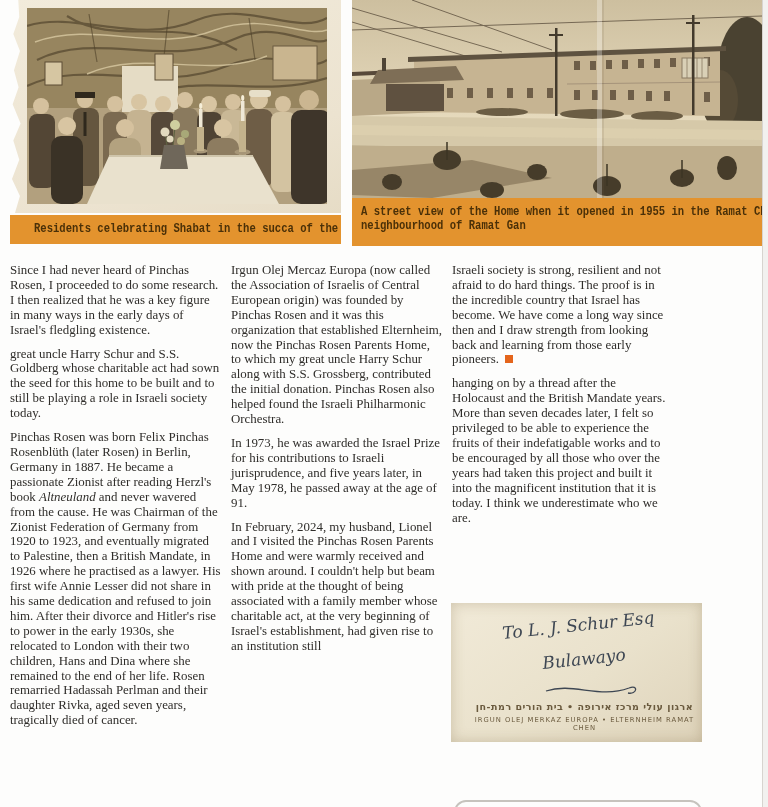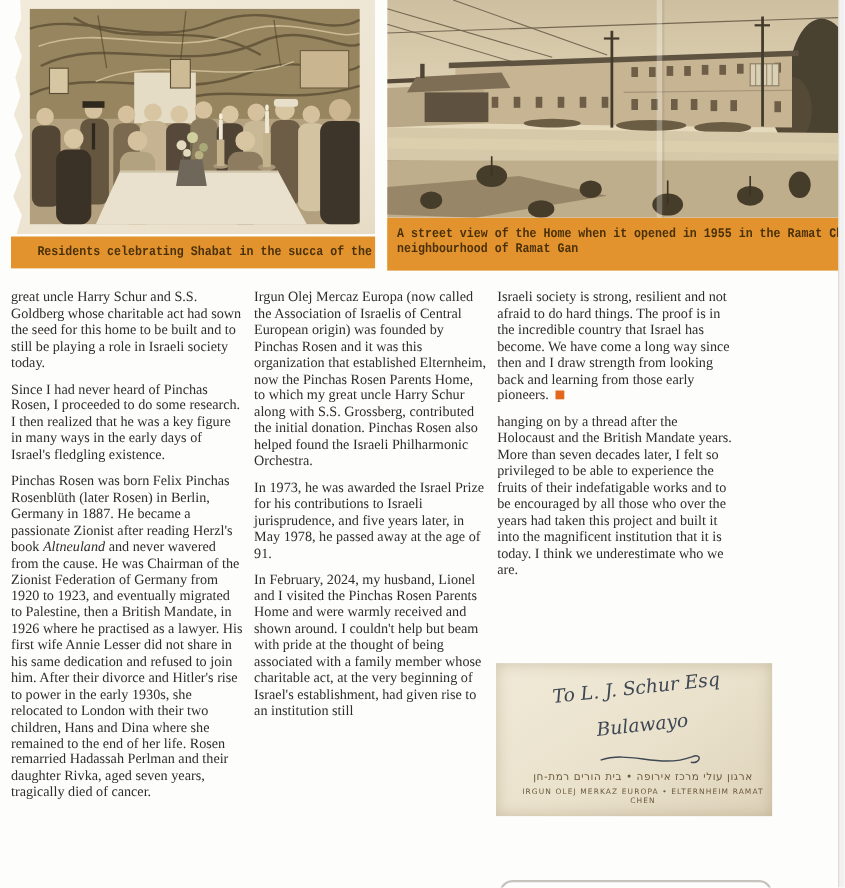--- a/index.html
+++ b/index.html
@@ -53,21 +53,21 @@
   
   .album {
     position:absolute; left:451px; top:603px; width:251px; height:139px;
     background:linear-gradient(145deg,#f1ead8, #e9e1cb 55%, #ded3ba);
     box-shadow:inset 0 0 14px rgba(115,95,55,.28);
   }
   .album-hand { position:absolute; left:0; top:2px; width:251px; height:96px; }
   .album-hand svg { display:block; width:100%; height:100%; }
   .stamp-he {
     position:absolute; left:16px; right:0; top:98px; text-align:center; direction:rtl;
-    font-family:"DejaVu Sans",sans-serif; font-size:9.5px; color:#6a5a3e; letter-spacing:.5px;
+    font-family:"DejaVu Sans",sans-serif; font-size:9.5px; color:#6a5a3e; letter-spacing:.5px;font-weight:bold;
   }
   .stamp-en {
     position:absolute; left:0; right:0; top:113px; text-align:center;
     font-family:"DejaVu Sans",sans-serif; font-size:6.8px; color:#6a5a3e; letter-spacing:1px;margin-left:16px;
   }
 
   
   .next-box {
     position:absolute; left:454px; top:800px; width:248px; height:30px;
     border:2px solid #c6c3bd; border-radius:12px; background:#fdfdfc;
@@ -265,22 +265,22 @@
       <rect x="245" y="0" width="5" height="198" fill="#ffffff" opacity="0.28"></rect>
       <rect x="250" y="0" width="2" height="198" fill="#6b5b45" opacity="0.14"></rect>
     </svg>
   </div>
   <div class="caption caption-right">
     <span class="cap-text">A street view of the Home when it opened in 1955 in the Ramat Chen
 neighbourhood of Ramat Gan</span>
   </div>
 
   <div class="col col-1">
+      <p class="para">Since I had never heard of Pinchas Rosen, I proceeded to do some research. I then realized that he was a key figure in many ways in the early days of Israel's fledgling existence.</p>
       <p class="para">great uncle Harry Schur and S.S. Goldberg whose charitable act had sown the seed for this home to be built and to still be playing a role in Israeli society today.</p>
-      <p class="para">Since I had never heard of Pinchas Rosen, I proceeded to do some research. I then realized that he was a key figure in many ways in the early days of Israel's fledgling existence.</p>
       <p class="para">Pinchas Rosen was born Felix Pinchas Rosenblüth (later Rosen) in Berlin, Germany in 1887. He became a passionate Zionist after reading Herzl's book <i>Altneuland</i> and never wavered from the cause. He was Chairman of the Zionist Federation of Germany from 1920 to 1923, and eventually migrated to Palestine, then a British Mandate, in 1926 where he practised as a lawyer. His first wife Annie Lesser did not share in his same dedication and refused to join him. After their divorce and Hitler's rise to power in the early 1930s, she relocated to London with their two children, Hans and Dina where she remained to the end of her life. Rosen remarried Hadassah Perlman and their daughter Rivka, aged seven years, tragically died of cancer.</p>
     </div>
   <div class="col col-2">
       <p class="para">Irgun Olej Mercaz Europa (now called the Association of Israelis of Central European origin) was founded by Pinchas Rosen and it was this organization that established Elternheim, now the Pinchas Rosen Parents Home, to which my great uncle Harry Schur along with S.S. Grossberg, contributed the initial donation. Pinchas Rosen also helped found the Israeli Philharmonic Orchestra.</p>
       <p class="para">In 1973, he was awarded the Israel Prize for his contributions to Israeli jurisprudence, and five years later, in May 1978, he passed away at the age of 91.</p>
       <p class="para">In February, 2024, my husband, Lionel and I visited the Pinchas Rosen Parents Home and were warmly received and shown around. I couldn't help but beam with pride at the thought of being associated with a family member whose charitable act, at the very beginning of Israel's establishment, had given rise to an institution still</p>
     </div>
   <div class="col col-3">
       <p class="para">Israeli society is strong, resilient and not afraid to do hard things. The proof is in the incredible country that Israel has become. We have come a long way since then and I draw strength from looking back and learning from those early pioneers. <span class="endmark"></span></p>
       <p class="para">hanging on by a thread after the Holocaust and the British Mandate years. More than seven decades later, I felt so privileged to be able to experience the fruits of their indefatigable works and to be encouraged by all those who over the years had taken this project and built it into the magnificent institution that it is today. I think we underestimate who we are.</p>

